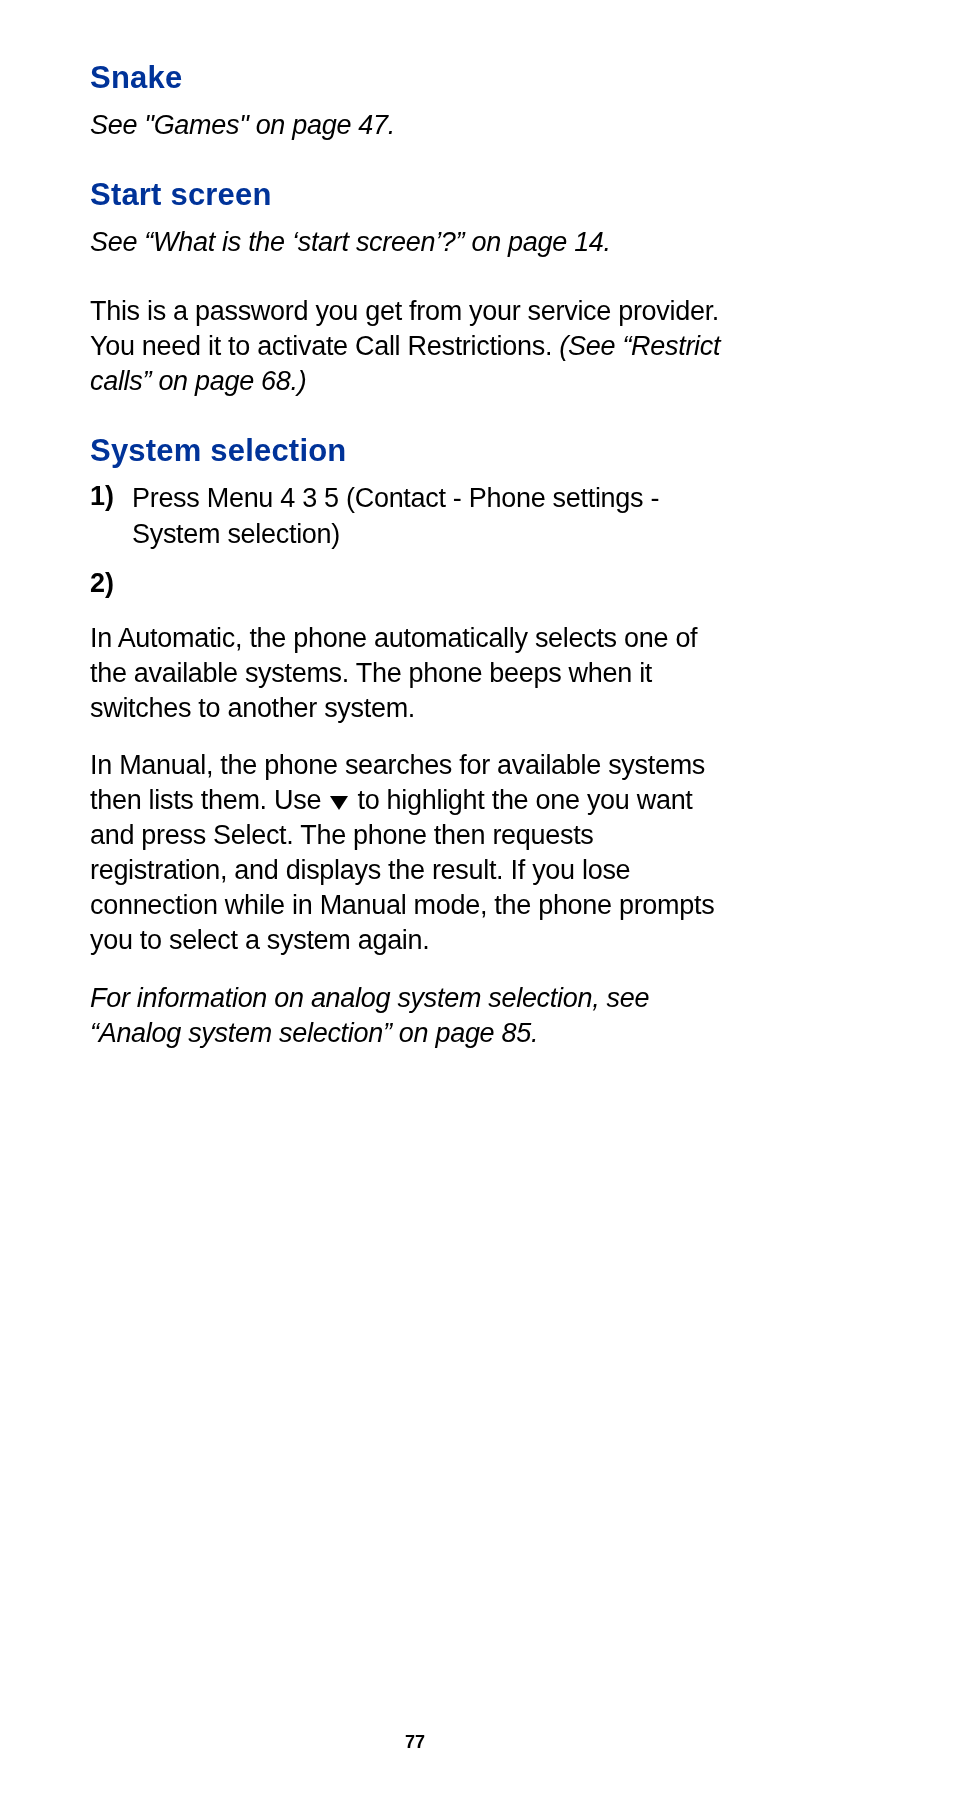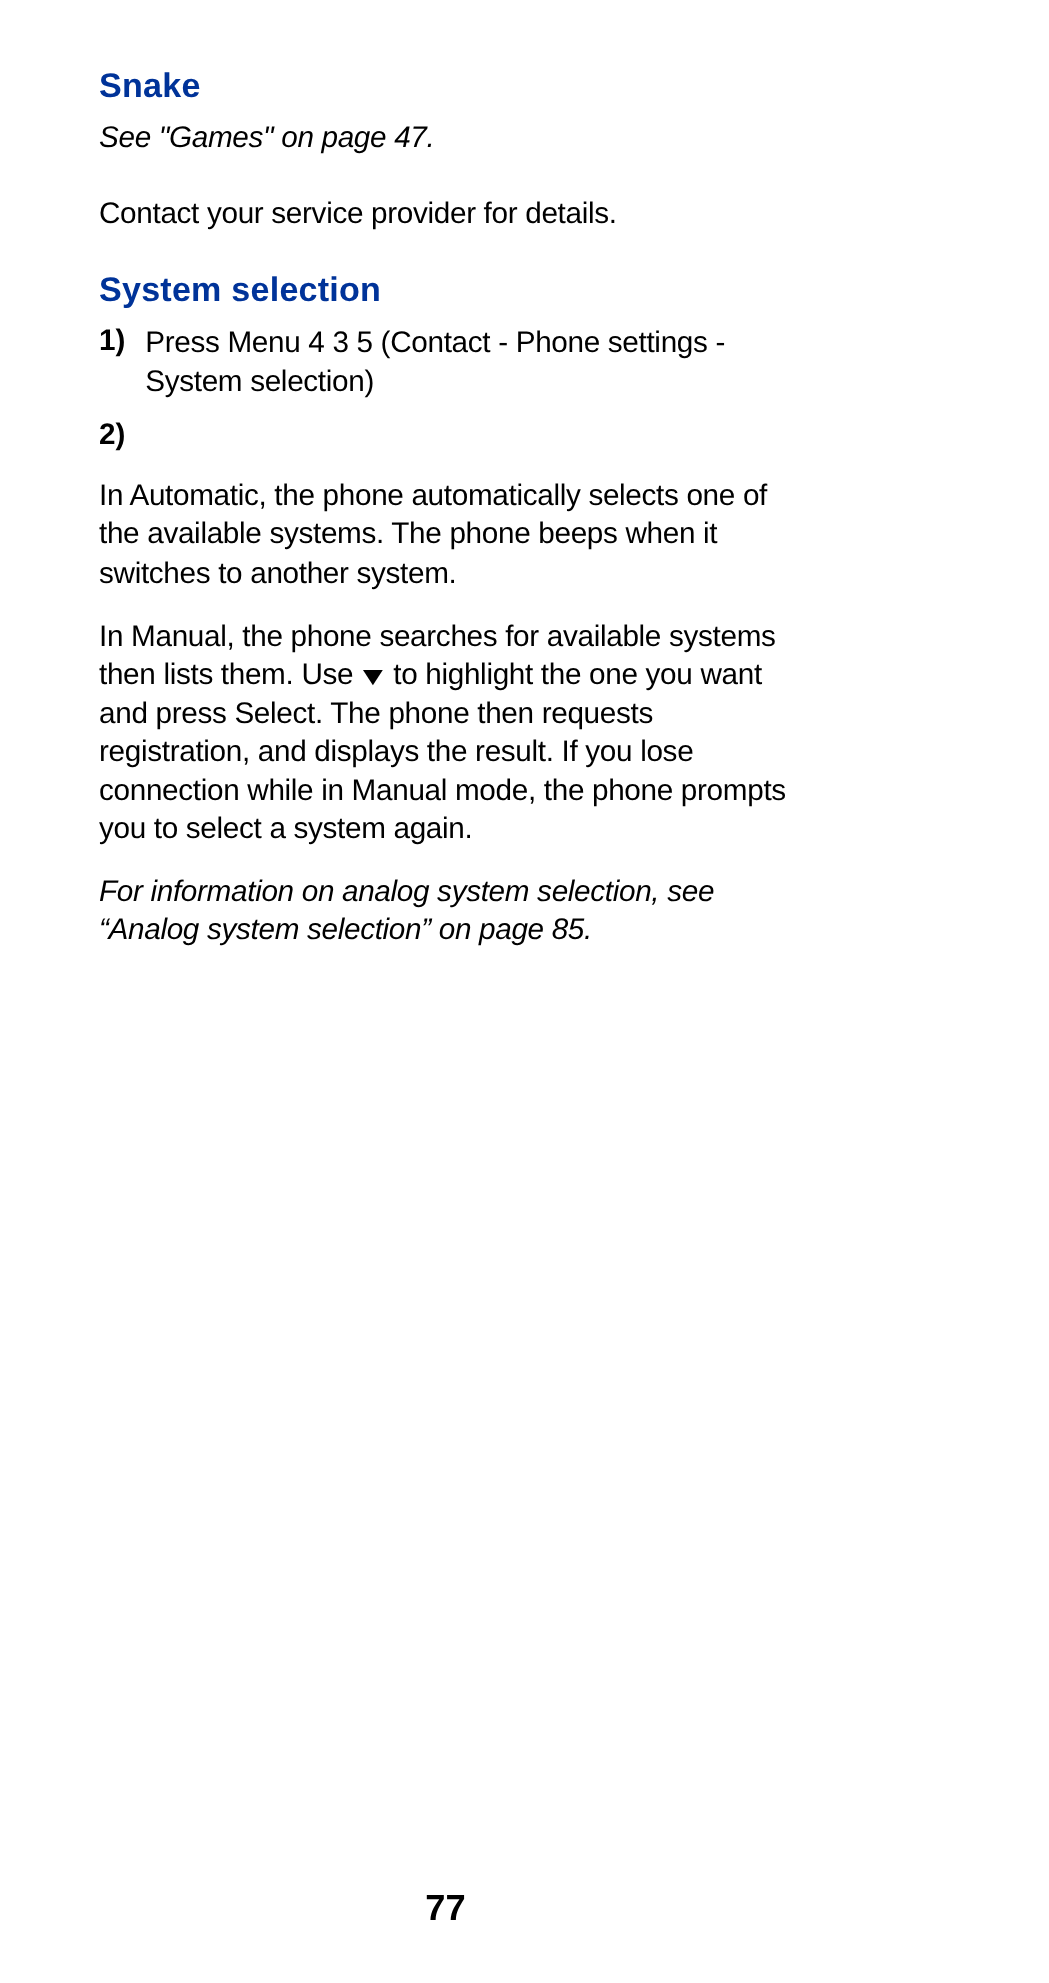--- a/index.html
+++ b/index.html
@@ -73,41 +73,47 @@
     height: 0;
     border-left: 9px solid transparent;
     border-right: 9px solid transparent;
     border-top: 14px solid #000;
     vertical-align: -1px;
     margin: 0 2px;
   }
   .pagenum {
     position: absolute;
     bottom: 50px;
-    left: 0;
+    left: 10px;
     width: 100%;
     text-align: center;
     font-weight: 700;
-    font-size: 33px;
+    font-size: 18px;
   }
   .heading.first { margin-top: 0; }
 </style>
 </head>
 <body>
 
 <div class="page">
 
   <div class="section">
     <div class="heading first">Snake</div>
     <p class="indent body-text italic para">See "Games" on page 47.</p>
   </div>
 
+  <div class="section">
+    <div class="heading">Start screen</div>
+    <p class="indent body-text italic para">See “What is the ‘start screen’?” on page 14.</p>
+  </div>
 
   <div class="section">
-    <p class="indent body-text para">Contact your service provider for details.</p>
+    <p class="indent body-text para">
+      <span>This is a password you get from your service provider. You need it to activate Call Restrictions. </span><span class="italic">(See “Restrict calls” on page 68.)</span>
+    </p>
   </div>
 
   <div class="section">
     <div class="heading">System selection</div>
 
     <ol class="numlist indent">
       <li>
         <span class="num-marker">1)</span>
         <span class="list-body">
           <span>Press </span><span class="bold">Menu</span><span> 4 3 5 (</span><span class="bold">Contact</span><span> - </span><span class="bold">Phone settings</span><span> - </span><span class="bold">System selection</span><span>)</span>

